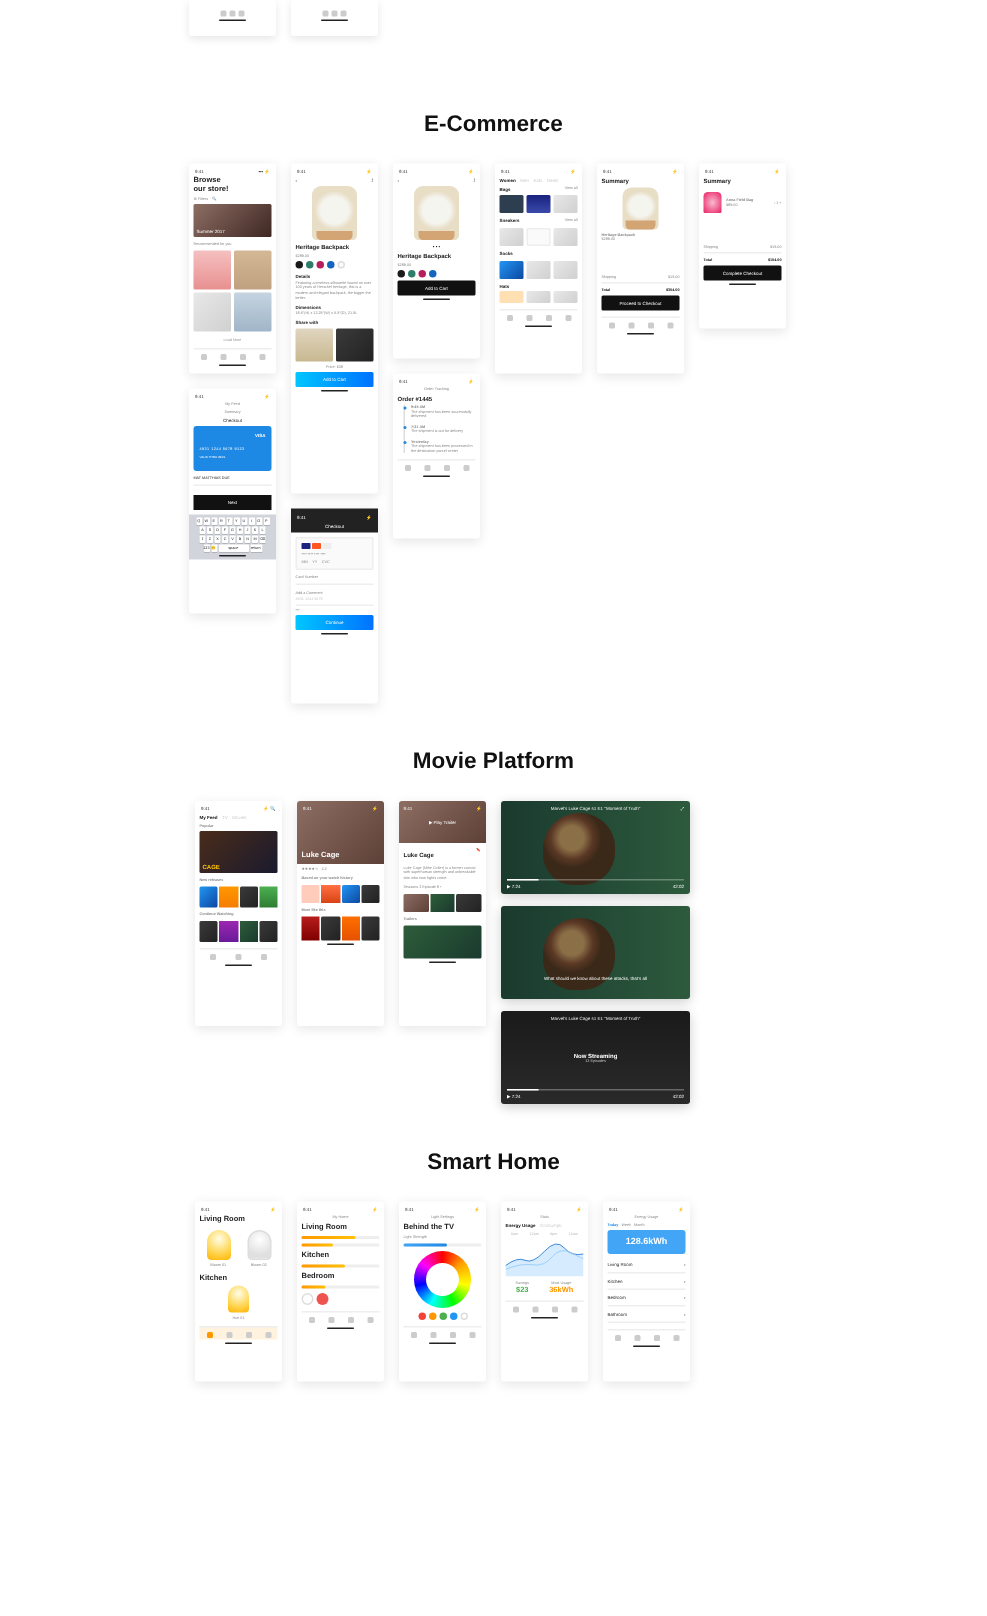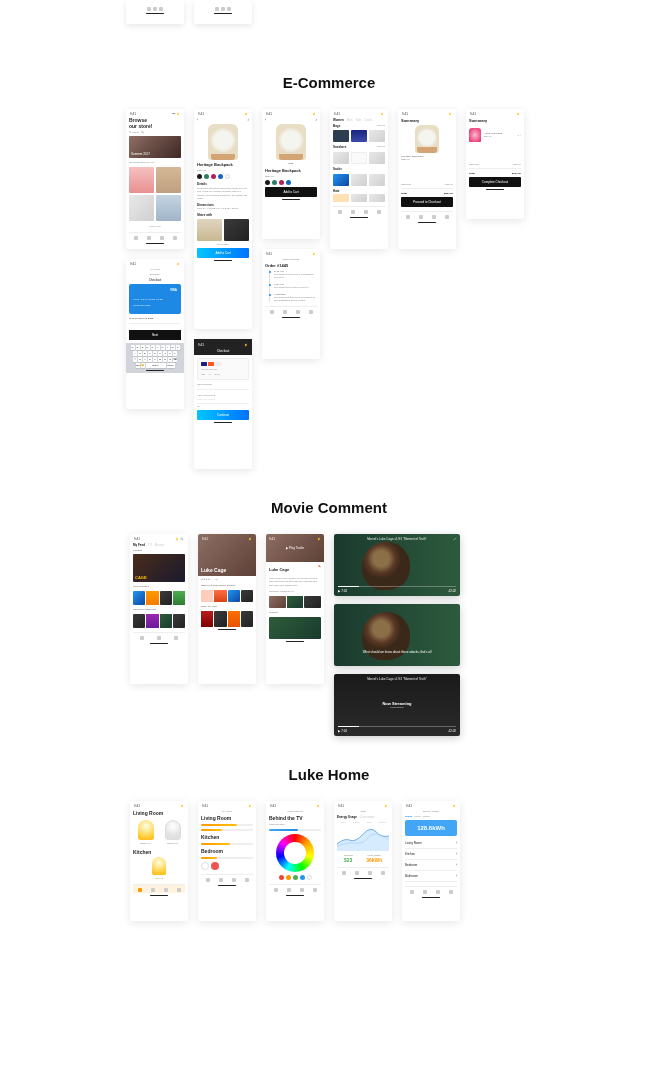--- a/index.html
+++ b/index.html
@@ -420,21 +420,21 @@
     <div class="sum-line total">
         <span>Total</span>
         <span>$104.00</span>
       </div>
     <div class="btn-black">Complete Checkout</div>
     <div class="home-ind"></div>
   </div>
 
 </div>
 
-<div class="section-title">Movie Comment</div>
+<div class="section-title">Movie Platform</div>
 <div class="row" style="padding-left:130px">
 
   <div class="phone movie-phone" style="min-height:150px">
     <div class="status">
         <span>9:41</span>
         <span>⚡ 🔍</span>
       </div>
     <div class="cat-row">
         <span class="active">My Feed</span>
         <span>TV</span>
@@ -550,21 +550,21 @@
           <span>42:02</span>
         </div>
       <div style="position:absolute;bottom:9px;left:4px;right:4px;height:1px;background:rgba(255,255,255,.3)">
           <div style="width:18%;height:100%;background:#fff"></div>
         </div>
     </div>
   </div>
 
 </div>
 
-<div class="section-title">Luke Home</div>
+<div class="section-title">Smart Home</div>
 <div class="row" style="padding-left:130px;padding-bottom:100px">
 
   <div class="phone" style="min-height:120px">
     <div class="status">
         <span>9:41</span>
         <span>⚡</span>
       </div>
     <div class="sh-title">Living Room</div>
     <div class="grid2">
       <div style="text-align:center">

